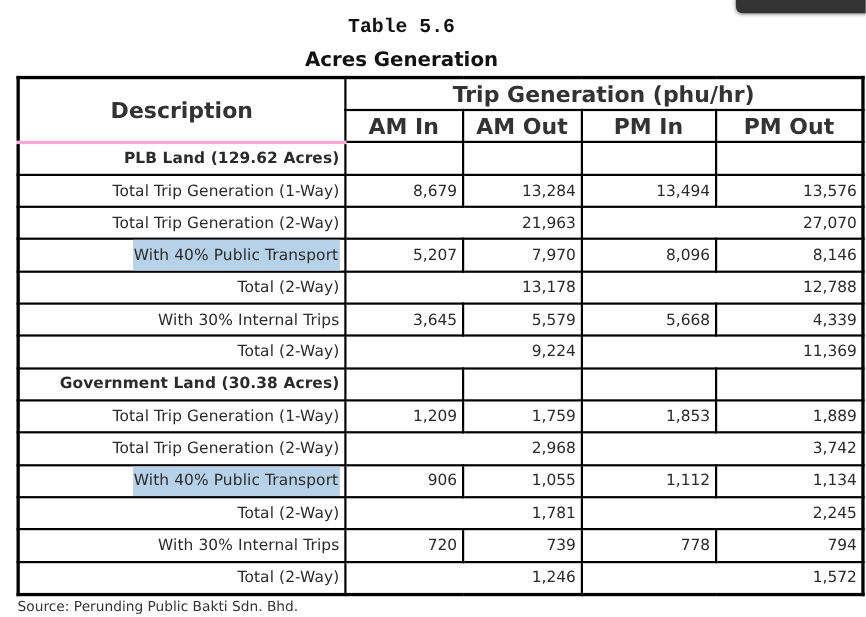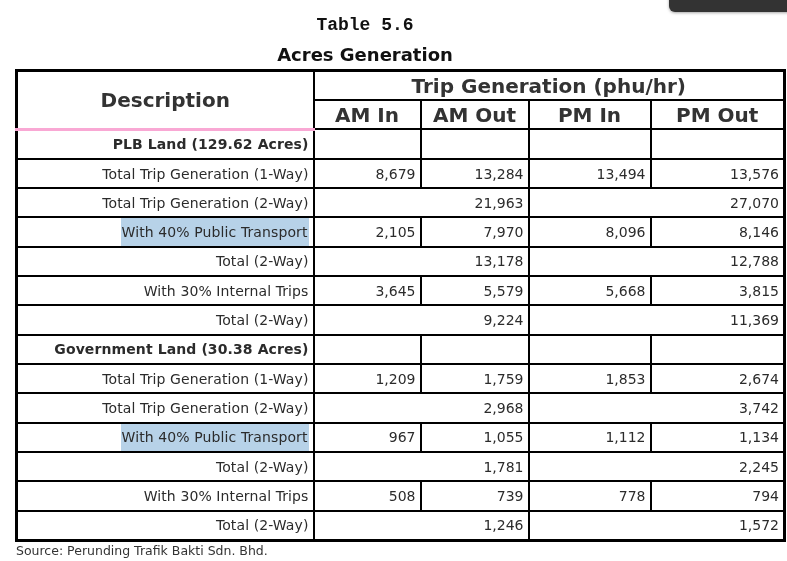--- a/index.html
+++ b/index.html
@@ -69,81 +69,81 @@
         <td class="num">13,494</td>
         <td class="num">13,576</td>
       </tr>
       <tr class="body">
         <td class="desc"><span>Total Trip Generation (2-Way)</span></td>
         <td class="num" colspan="2">21,963</td>
         <td class="num" colspan="2">27,070</td>
       </tr>
       <tr class="body">
         <td class="desc"><span class="hl">With 40% Public Transport</span></td>
-        <td class="num">2,105</td>
+        <td class="num">5,207</td>
         <td class="num">7,970</td>
         <td class="num">8,096</td>
         <td class="num">8,146</td>
       </tr>
       <tr class="body">
         <td class="desc"><span>Total (2-Way)</span></td>
         <td class="num" colspan="2">13,178</td>
         <td class="num" colspan="2">12,788</td>
       </tr>
       <tr class="body">
         <td class="desc"><span>With 30% Internal Trips</span></td>
         <td class="num">3,645</td>
         <td class="num">5,579</td>
         <td class="num">5,668</td>
-        <td class="num">3,815</td>
+        <td class="num">4,339</td>
       </tr>
       <tr class="body">
         <td class="desc"><span>Total (2-Way)</span></td>
         <td class="num" colspan="2">9,224</td>
         <td class="num" colspan="2">11,369</td>
       </tr>
       <tr class="body">
         <td class="desc section"><span>Government Land (30.38 Acres)</span></td>
         <td class="num"></td>
         <td class="num"></td>
         <td class="num"></td>
         <td class="num"></td>
       </tr>
       <tr class="body">
         <td class="desc"><span>Total Trip Generation (1-Way)</span></td>
         <td class="num">1,209</td>
         <td class="num">1,759</td>
         <td class="num">1,853</td>
-        <td class="num">2,674</td>
+        <td class="num">1,889</td>
       </tr>
       <tr class="body">
         <td class="desc"><span>Total Trip Generation (2-Way)</span></td>
         <td class="num" colspan="2">2,968</td>
         <td class="num" colspan="2">3,742</td>
       </tr>
       <tr class="body">
         <td class="desc"><span class="hl">With 40% Public Transport</span></td>
-        <td class="num">967</td>
+        <td class="num">906</td>
         <td class="num">1,055</td>
         <td class="num">1,112</td>
         <td class="num">1,134</td>
       </tr>
       <tr class="body">
         <td class="desc"><span>Total (2-Way)</span></td>
         <td class="num" colspan="2">1,781</td>
         <td class="num" colspan="2">2,245</td>
       </tr>
       <tr class="body">
         <td class="desc"><span>With 30% Internal Trips</span></td>
-        <td class="num">508</td>
+        <td class="num">720</td>
         <td class="num">739</td>
         <td class="num">778</td>
         <td class="num">794</td>
       </tr>
       <tr class="body">
         <td class="desc"><span>Total (2-Way)</span></td>
         <td class="num" colspan="2">1,246</td>
         <td class="num" colspan="2">1,572</td>
       </tr>
     </tbody>
 </table>
 
-<div class="source">Source: Perunding Trafik Bakti Sdn. Bhd.</div>
+<div class="source">Source: Perunding Public Bakti Sdn. Bhd.</div>
 
 </body></html>

